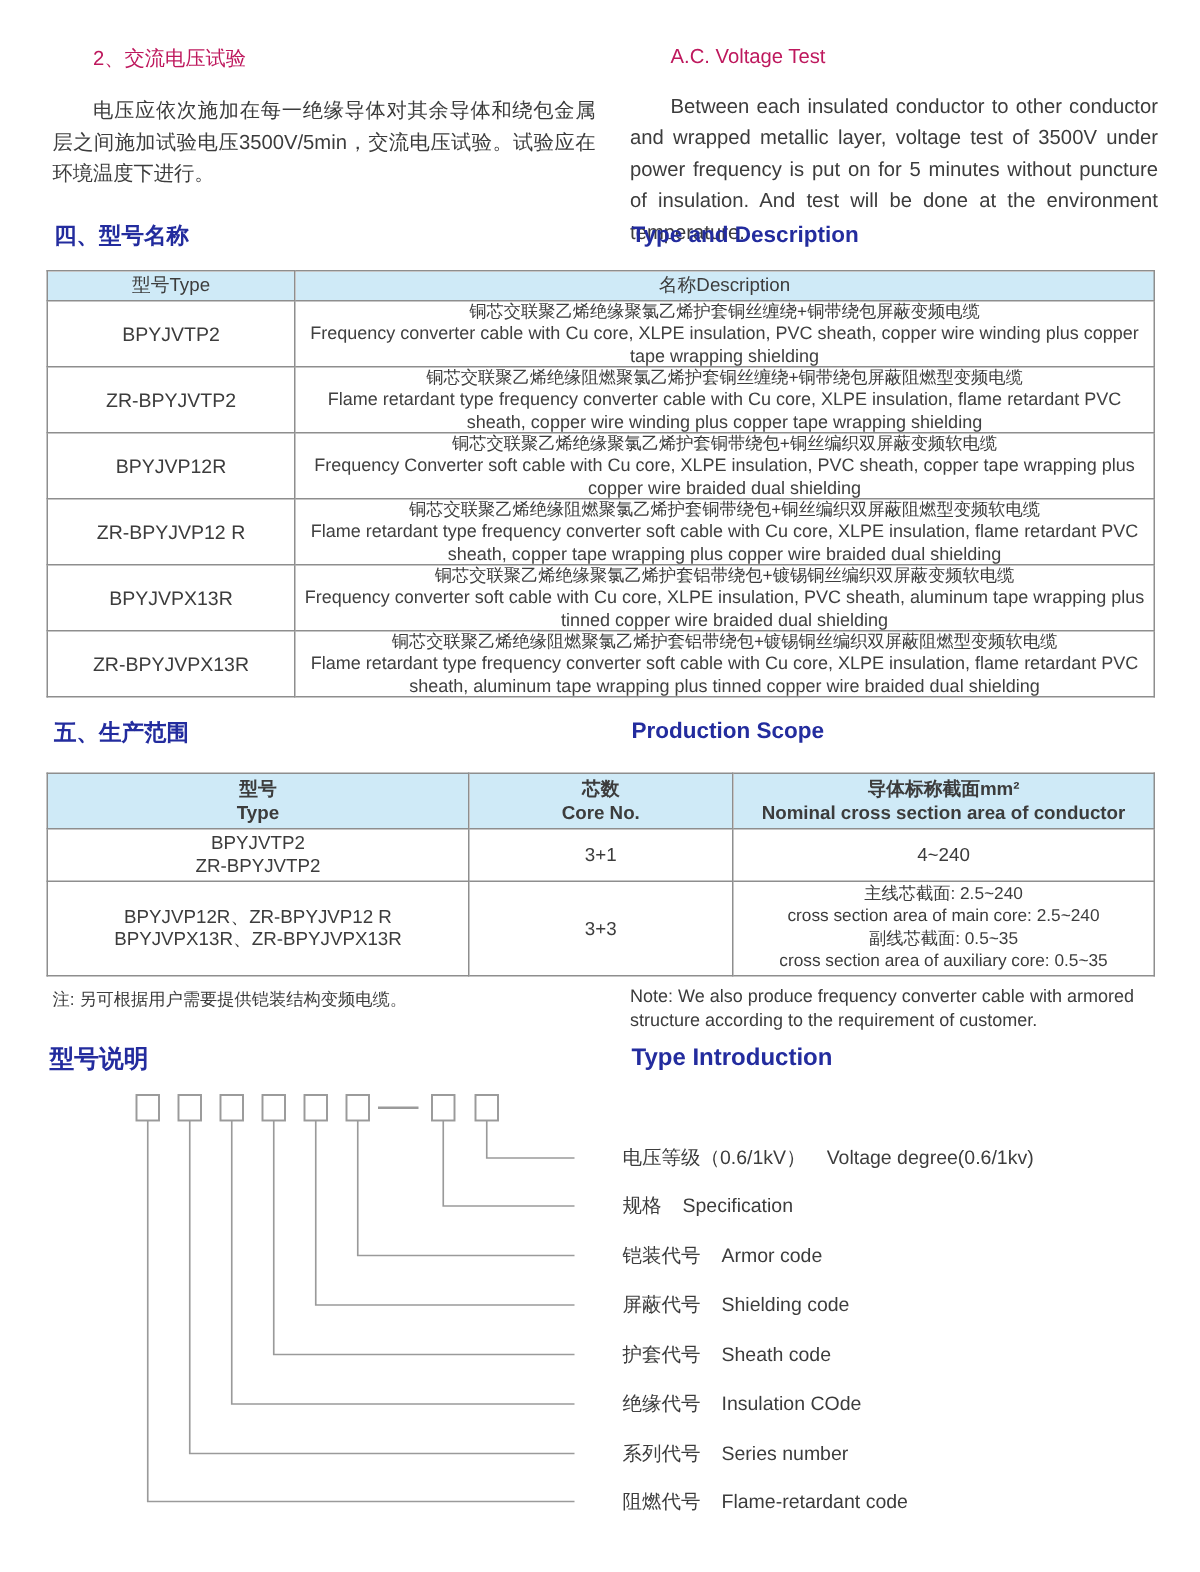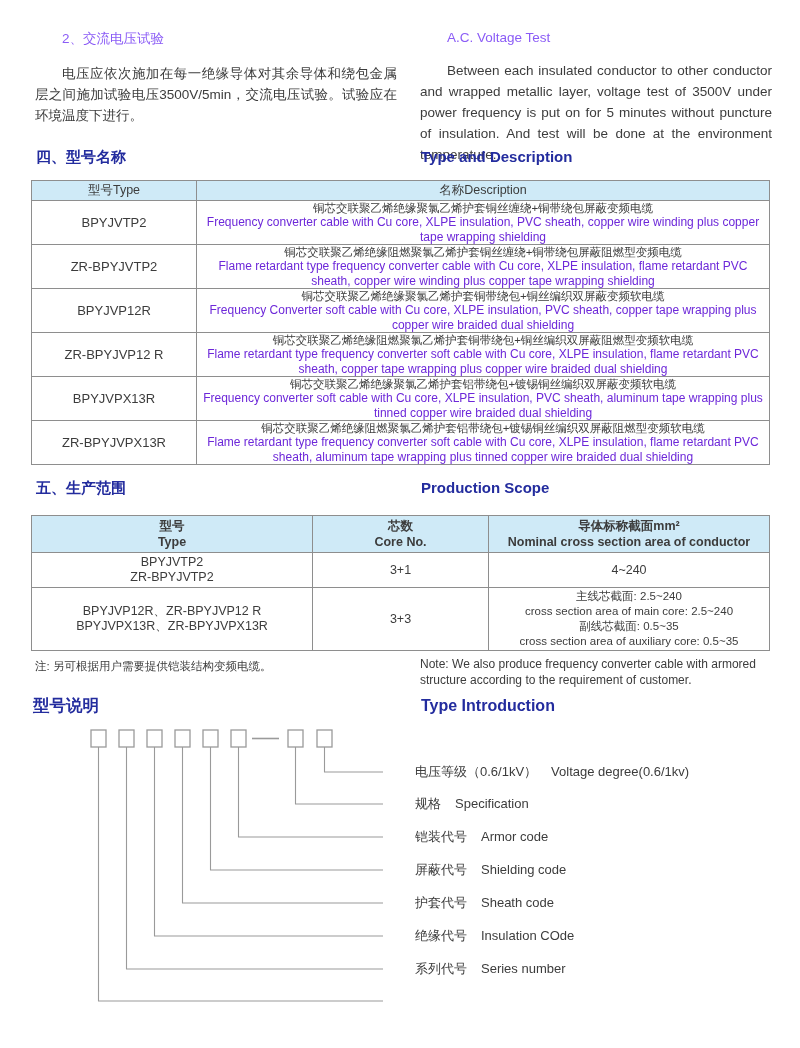--- a/index.html
+++ b/index.html
@@ -6,37 +6,37 @@
   .page{
     position:relative;width:800px;height:1048px;margin:0 auto;
     background:#ffffff;overflow:hidden;
     font-family:"Liberation Sans","DejaVu Sans",sans-serif;
     color:#3c3c3c;
   }
   
   .col{position:absolute;top:30px;}
   .col-left{left:35px;width:362px;}
   .col-right{left:420px;width:352px;}
-  .para-title{font-size:13.5px;color:#8b5cf6;margin:0 0 15px 0;text-indent:2em;}
+  .para-title{font-size:13.5px;color:#be185d;margin:0 0 15px 0;text-indent:2em;}
   .body-text{font-size:13.5px;line-height:21px;margin:0;text-align:justify;text-indent:2em;}
   
   .h-cn,.h-en{position:absolute;margin:1px;color:#232c9e;font-weight:bold;font-size:15px;}
   .h-cn{left:35px;}
   .h-en{left:420px;}
   .h-big{font-size:16.5px;left:32px;}
   
   table{border-collapse:collapse;table-layout:fixed;position:absolute;left:31px;width:739px;background:#fff;}
   th,td{border:1px solid #8e8e8e;vertical-align:middle;text-align:center;padding:0 4px;overflow:hidden;}
   th{background:#cfeaf7;font-weight:normal;font-size:12.5px;color:#3c3c3c;}
   .t1{top:180px;border-radius:22px;}
   .t1 th{height:19px;}
   .t1 td{height:43px;margin-top:20px;}
   .t1 .cell-type{font-size:13px;color:#3c3c3c;}
   .t1 .desc-cn{font-size:11.5px;color:#3c3c3c;line-height:14px;}
-  .t1 .desc-en{font-size:12px;color:#6d28d9;line-height:14.5px;}
+  .t1 .desc-en{font-size:12px;color:#404040;line-height:14.5px;}
   .t2{top:515px;}
   .t2 th{height:34px;padding:1px 4px;font-weight:bold;}
   .t2 .hd-line{line-height:16px;font-size:12.5px;}
   .t2 td{font-size:12.5px;line-height:15px;}
   .pre{white-space:pre-line;}
   .row-a td{height:34px;}
   .row-b td{height:62px;}
   .t2 .small-lines{font-size:11.5px;line-height:15px;}
   
   .note-cn{position:absolute;left:35px;top:659px;width:370px;font-size:11.5px;color:#3c3c3c;}
@@ -210,15 +210,18 @@
     </div>
     <div class="dlabel" style="top:169px">
       <span class="cn">护套代号</span><span class="en">Sheath code</span>
     </div>
     <div class="dlabel" style="top:202px">
       <span class="cn">绝缘代号</span><span class="en">Insulation COde</span>
     </div>
     <div class="dlabel" style="top:235px">
       <span class="cn">系列代号</span><span class="en">Series number</span>
     </div>
+    <div class="dlabel" style="top:267px">
+      <span class="cn">阻燃代号</span><span class="en">Flame-retardant code</span>
+    </div>
   </div>
 
 </div>
 
 </body></html>

